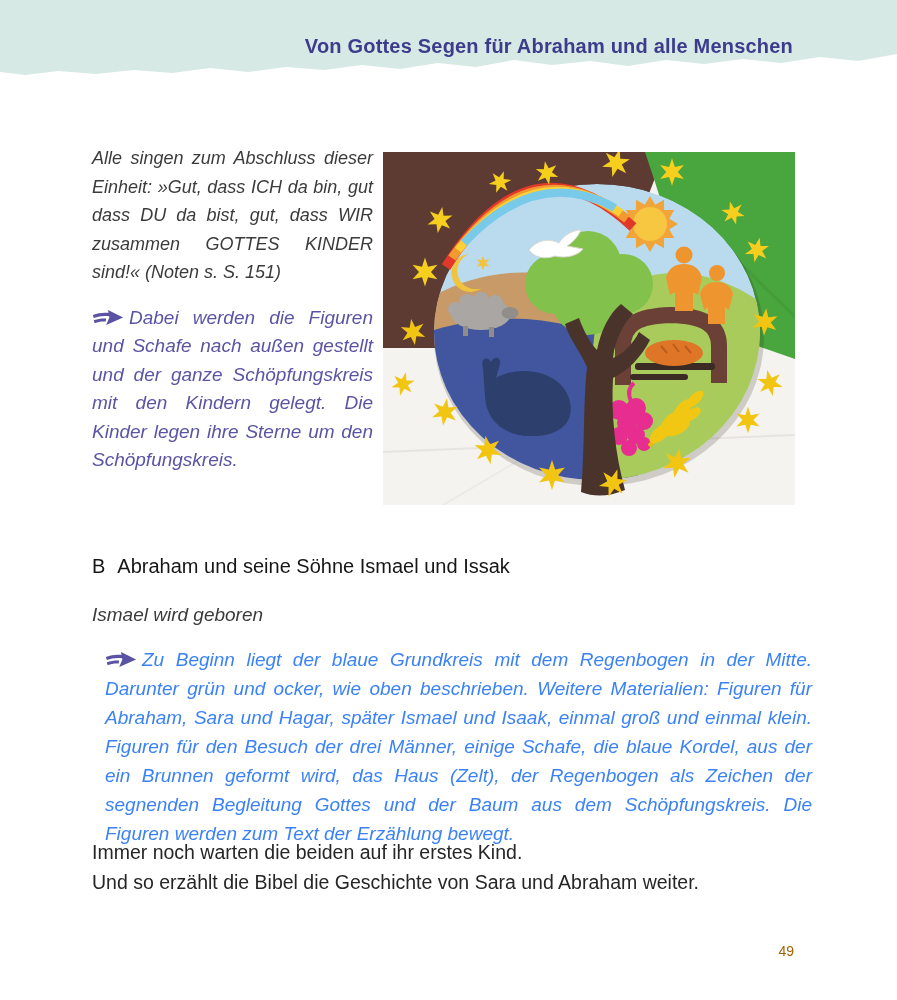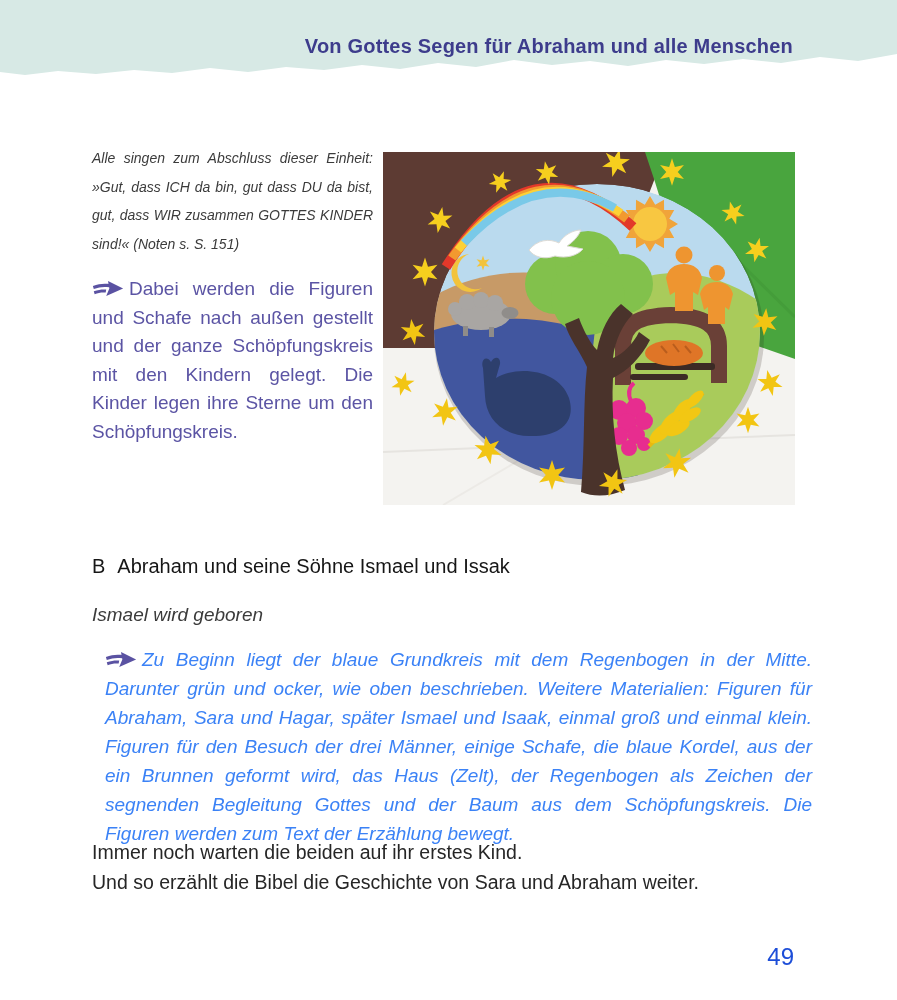--- a/index.html
+++ b/index.html
@@ -14,41 +14,41 @@
       704px 64px,666px 60px,628px 66px,590px 61px,552px 65px,514px 60px,476px 67px,438px 63px,
       400px 69px,362px 65px,324px 70px,286px 67px,248px 72px,210px 68px,172px 73px,134px 70px,
       96px 74px,58px 71px,25px 75px,0 72px);
   }
   .band-title {
     position:absolute; top:35px; right:104px; font-size:20px; font-weight:bold;
     color:#3d3c8c; letter-spacing:0.2px; white-space:nowrap;
   }
   .intro { position:absolute; left:92px; top:144px; width:281px; }
   .p-dark {
-    margin:0; font-style:italic; color:#3b3b3b; font-size:14px; line-height:28.5px;
+    margin:0; font-style:italic; color:#3b3b3b; font-size:18px; line-height:28.5px;
     text-align:justify;
   }
   .p-purple {
-    margin:17px 0 0 0; color:#5b54a4; font-size:19px; line-height:28.5px;
+    margin:17px 0 0 0; font-style:italic; color:#5b54a4; font-size:19px; line-height:28.5px;
     text-align:justify;
   }
   .arrow-ico { display:inline-block; width:32px; height:16px; margin-right:5px; vertical-align:-2px; }
   .photo { position:absolute; left:383px; top:152px; width:412px; height:353px; }
   .heading {
     position:absolute; left:92px; top:555px; font-size:20px; font-weight:normal; color:#161616;
     white-space:nowrap;
   }
   .heading .gap { display:inline-block; width:12px; }
   .subheading { position:absolute; left:92px; top:604px; font-size:19px; font-style:italic; color:#3b3b3b; }
   .wide {
     position:absolute; left:105px; top:645px; width:707px; font-size:19px; font-style:italic;
     color:#3b82f6; line-height:29px; text-align:justify;
   }
   .body-text { position:absolute; left:92px; top:838px; font-size:19.5px; color:#262626; line-height:29.5px; }
-  .page-number { position:absolute; right:103px; top:943px; font-size:24px; color:#1d4ed8; }
+  .page-number { position:absolute; right:103px; top:943px; font-size:14px; color:#a16207; }
 </style>
 </head>
 <body>
 
 <div class="page">
 
   <div class="band"></div>
   <div class="band-title">Von Gottes Segen für Abraham und alle Menschen</div>
 
   <div class="intro">

